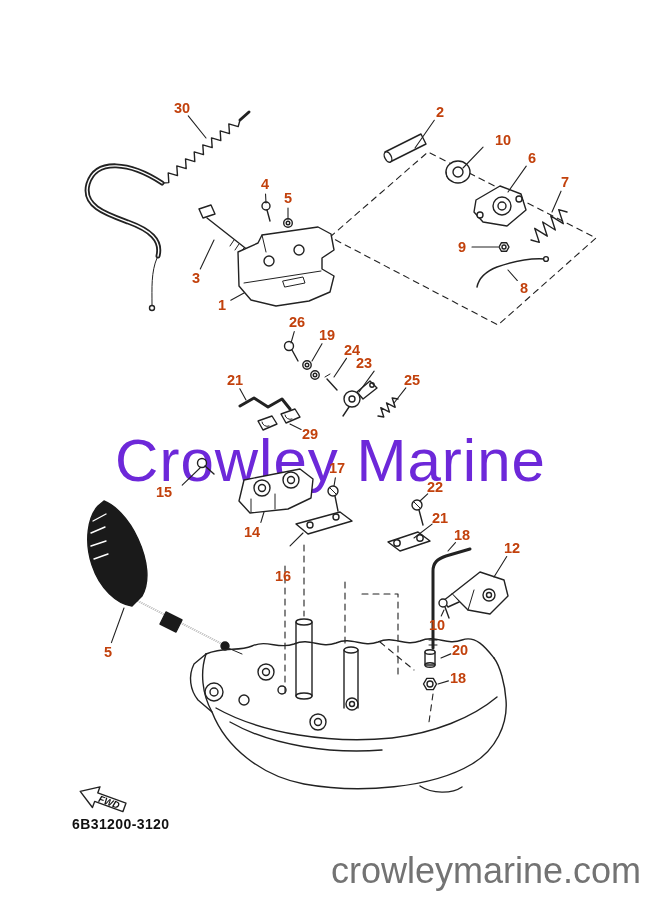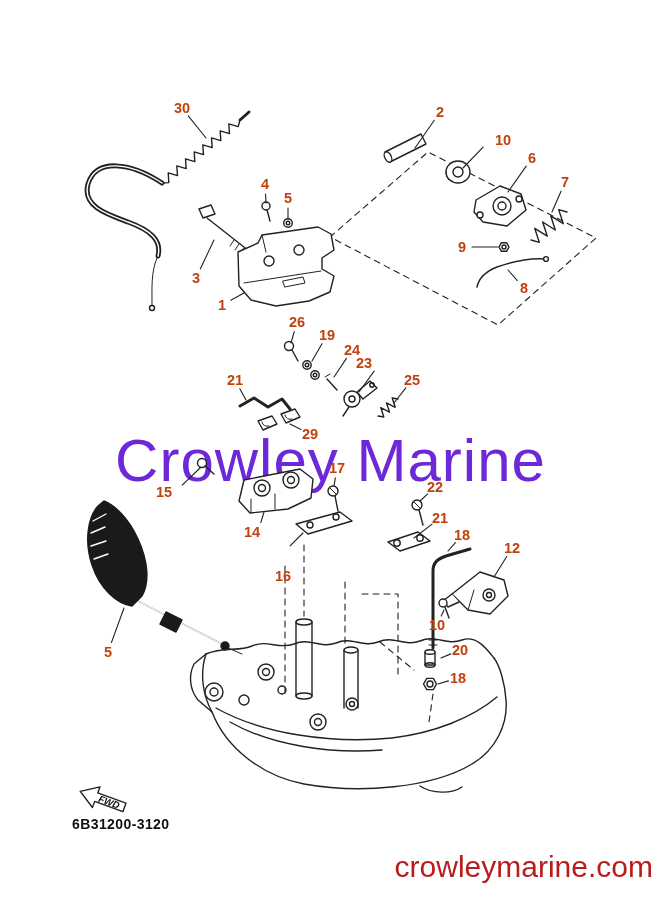--- a/index.html
+++ b/index.html
@@ -7,21 +7,21 @@
   .stage{position:relative;width:661px;height:913px;background:#fff;overflow:hidden;
          font-family:"Liberation Sans",sans-serif;color:#111}
   .watermark{position:absolute;top:460px;left:50%;transform:translate(-50%,-50%);
              font-size:60px;color:#6d28d9;white-space:nowrap;letter-spacing:1px;z-index:1}
   #diagram{position:absolute;left:0;top:0;z-index:2}
   #callout-layer{position:absolute;left:0;top:0;width:100%;height:100%;z-index:3}
   .callout{position:absolute;transform:translate(-50%,-50%);font-weight:bold;font-size:14.5px;
            color:#c2410c;line-height:1}
   .part-code{position:absolute;left:72px;top:816px;font-size:14px;font-weight:bold;
              letter-spacing:.4px;z-index:3}
-  .website{position:absolute;right:8px;top:850px;font-size:30px;color:#b91c1c;z-index:3}
+  .website{position:absolute;right:20px;top:850px;font-size:36px;color:#737373;z-index:3}
   
   #diagram path,#diagram line,#diagram circle,#diagram ellipse,#diagram polygon,#diagram rect{
     stroke:#222;fill:none;stroke-width:1.4;stroke-linecap:round;stroke-linejoin:round}
   #diagram .fw{fill:#fff}
   #diagram .fd{fill:#1a1a1a;stroke:#1a1a1a}
   #diagram .dash{stroke-dasharray:6 5;stroke-width:1.1}
   #diagram .thick{stroke-width:3}
   #diagram .tube{stroke-width:5}
   #diagram .thin{stroke-width:1}
   #diagram .white{stroke:#fff}

